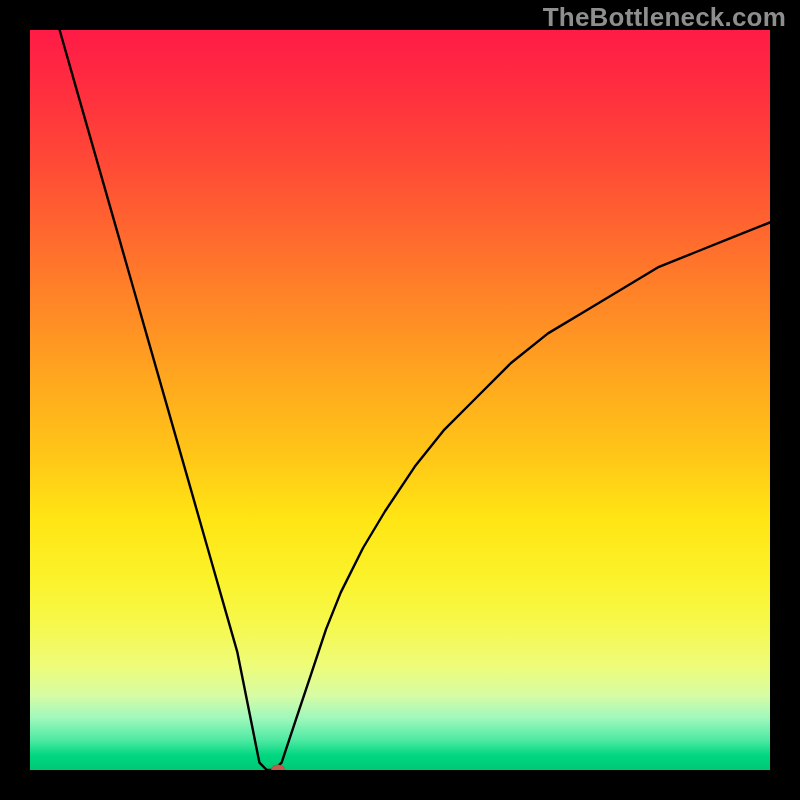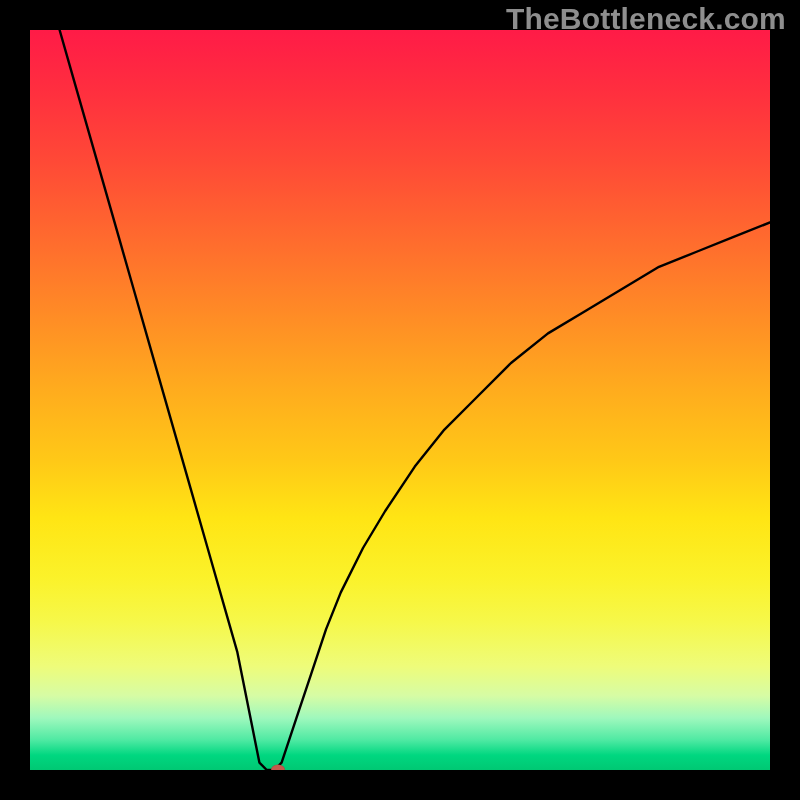--- a/index.html
+++ b/index.html
@@ -15,21 +15,21 @@
     position: relative;
     width: 800px;
     height: 800px;
     background: #000;
   }
   .watermark {
     position: absolute;
     top: 2px;
     right: 14px;
     color: #8e8e8e;
-    font-size: 30px;
+    font-size: 26px;
     font-weight: 600;
     letter-spacing: 0.2px;
     z-index: 10;
   }
   .plot-area {
     position: absolute;
     left: 30px;
     top: 30px;
     width: 740px;
     height: 740px;

